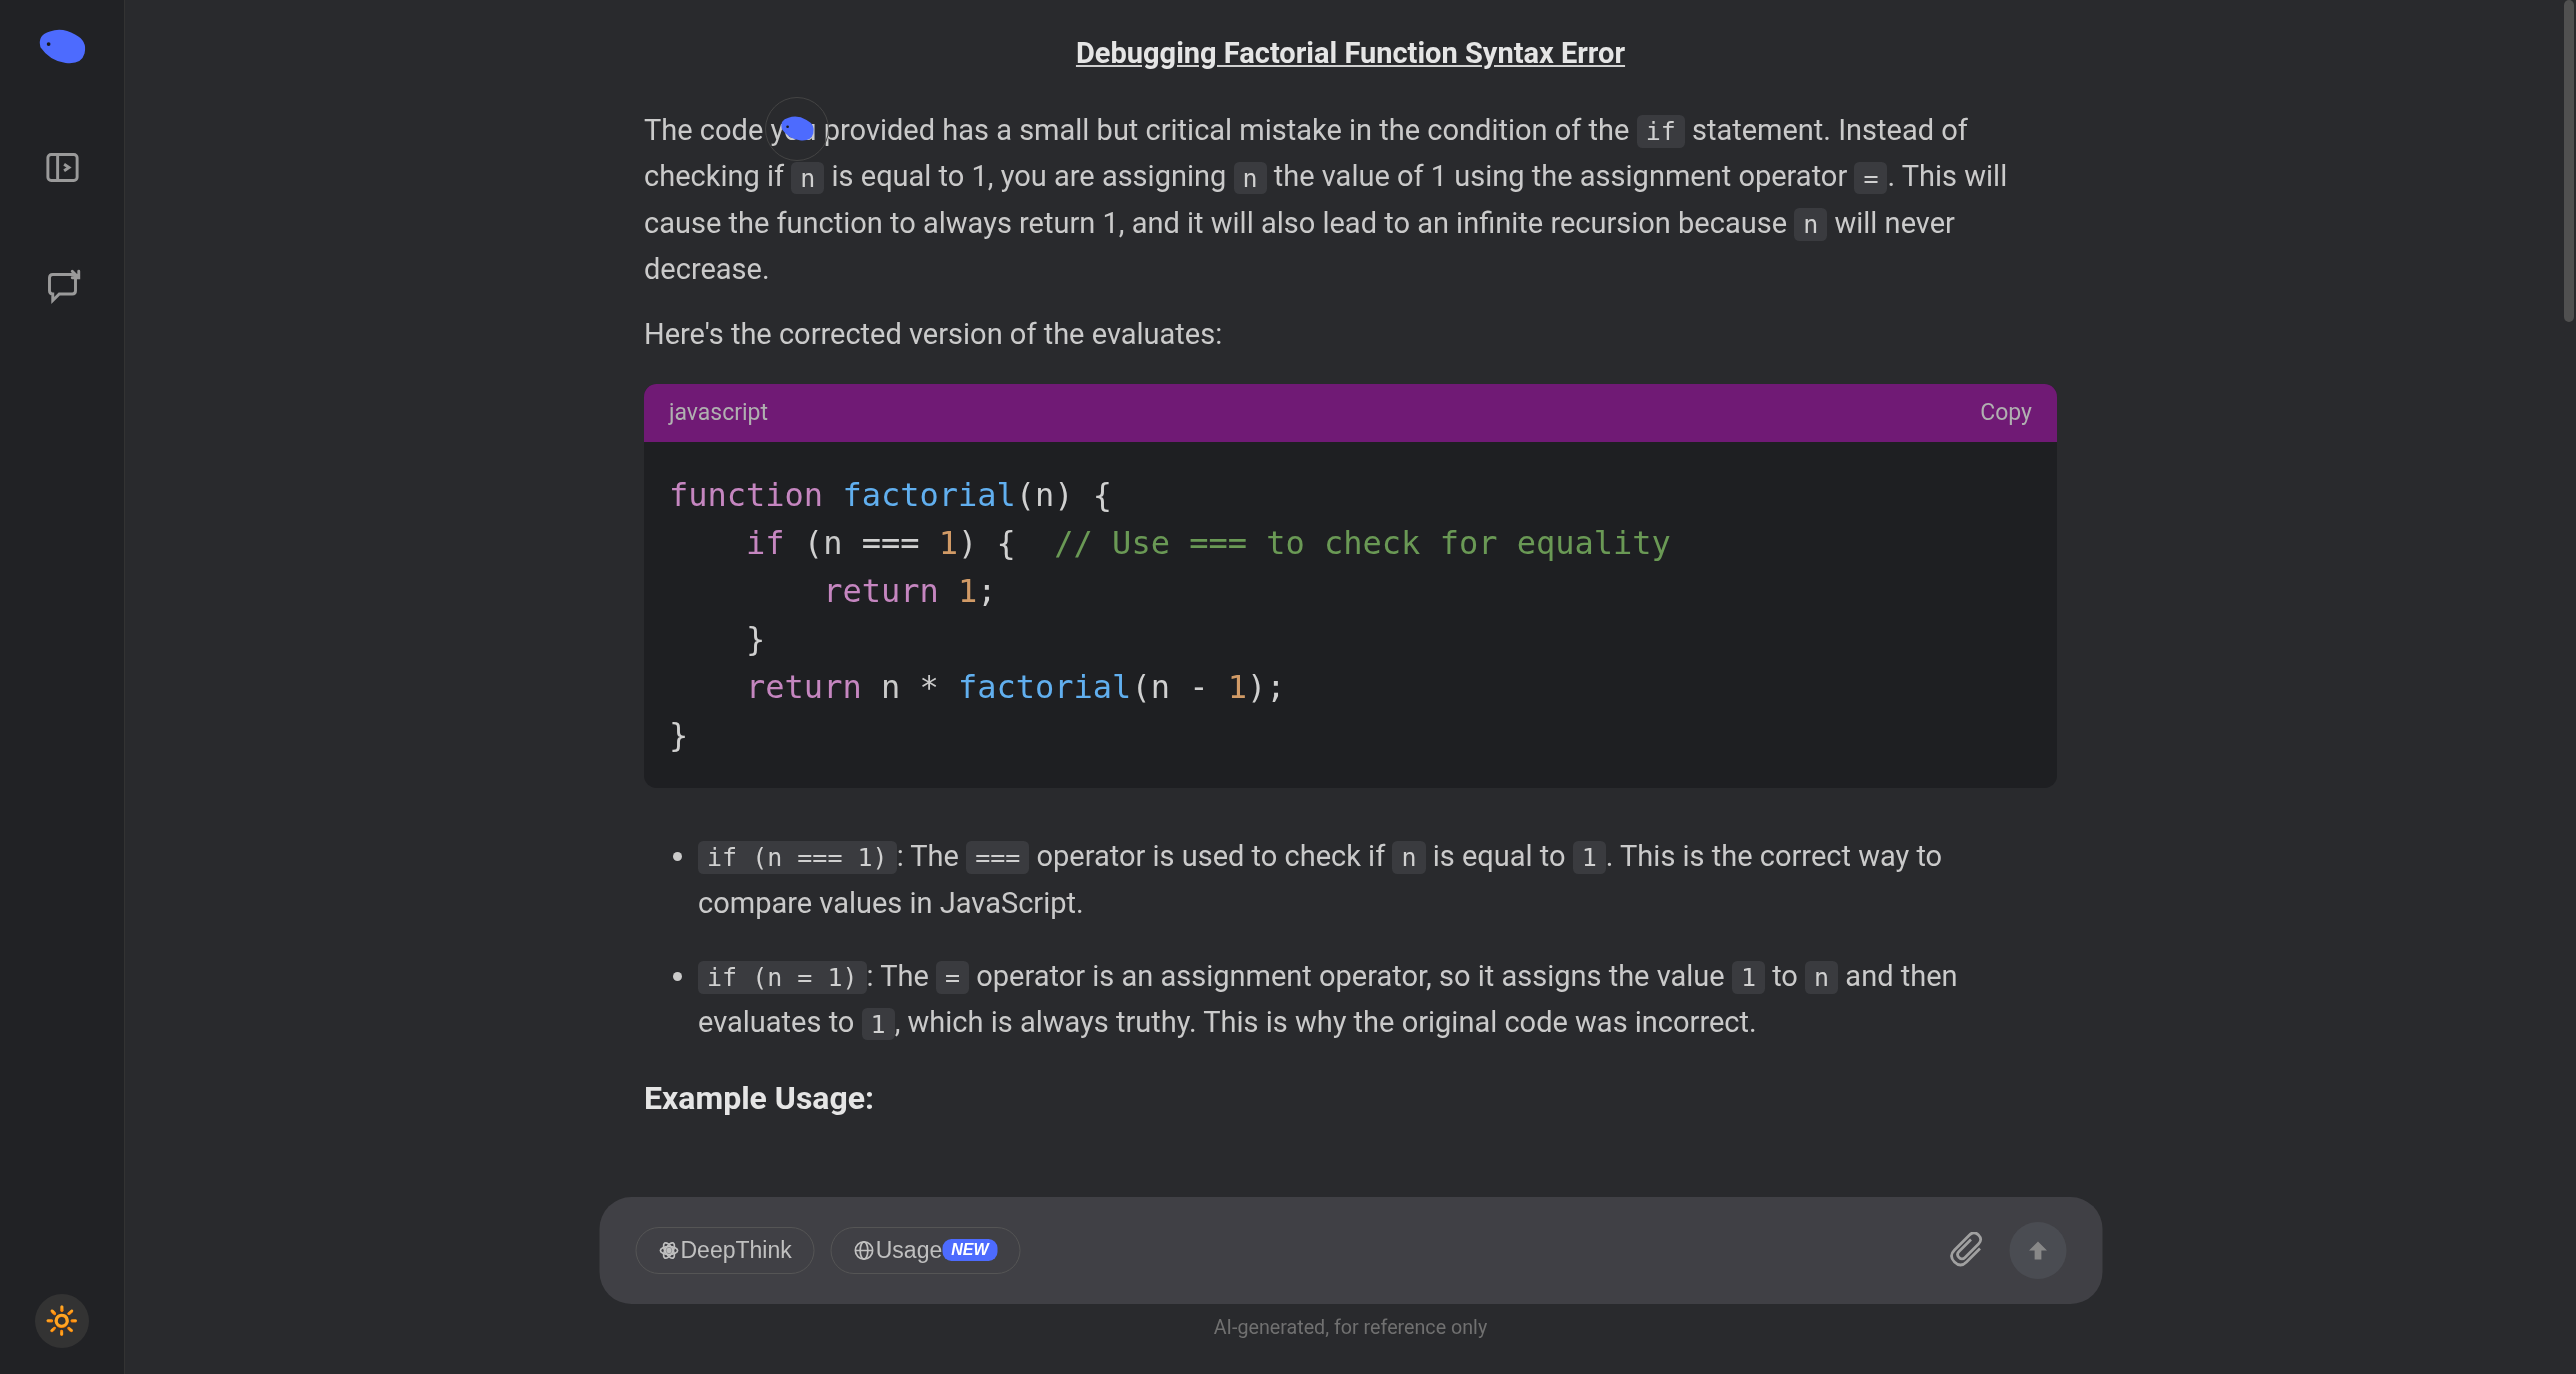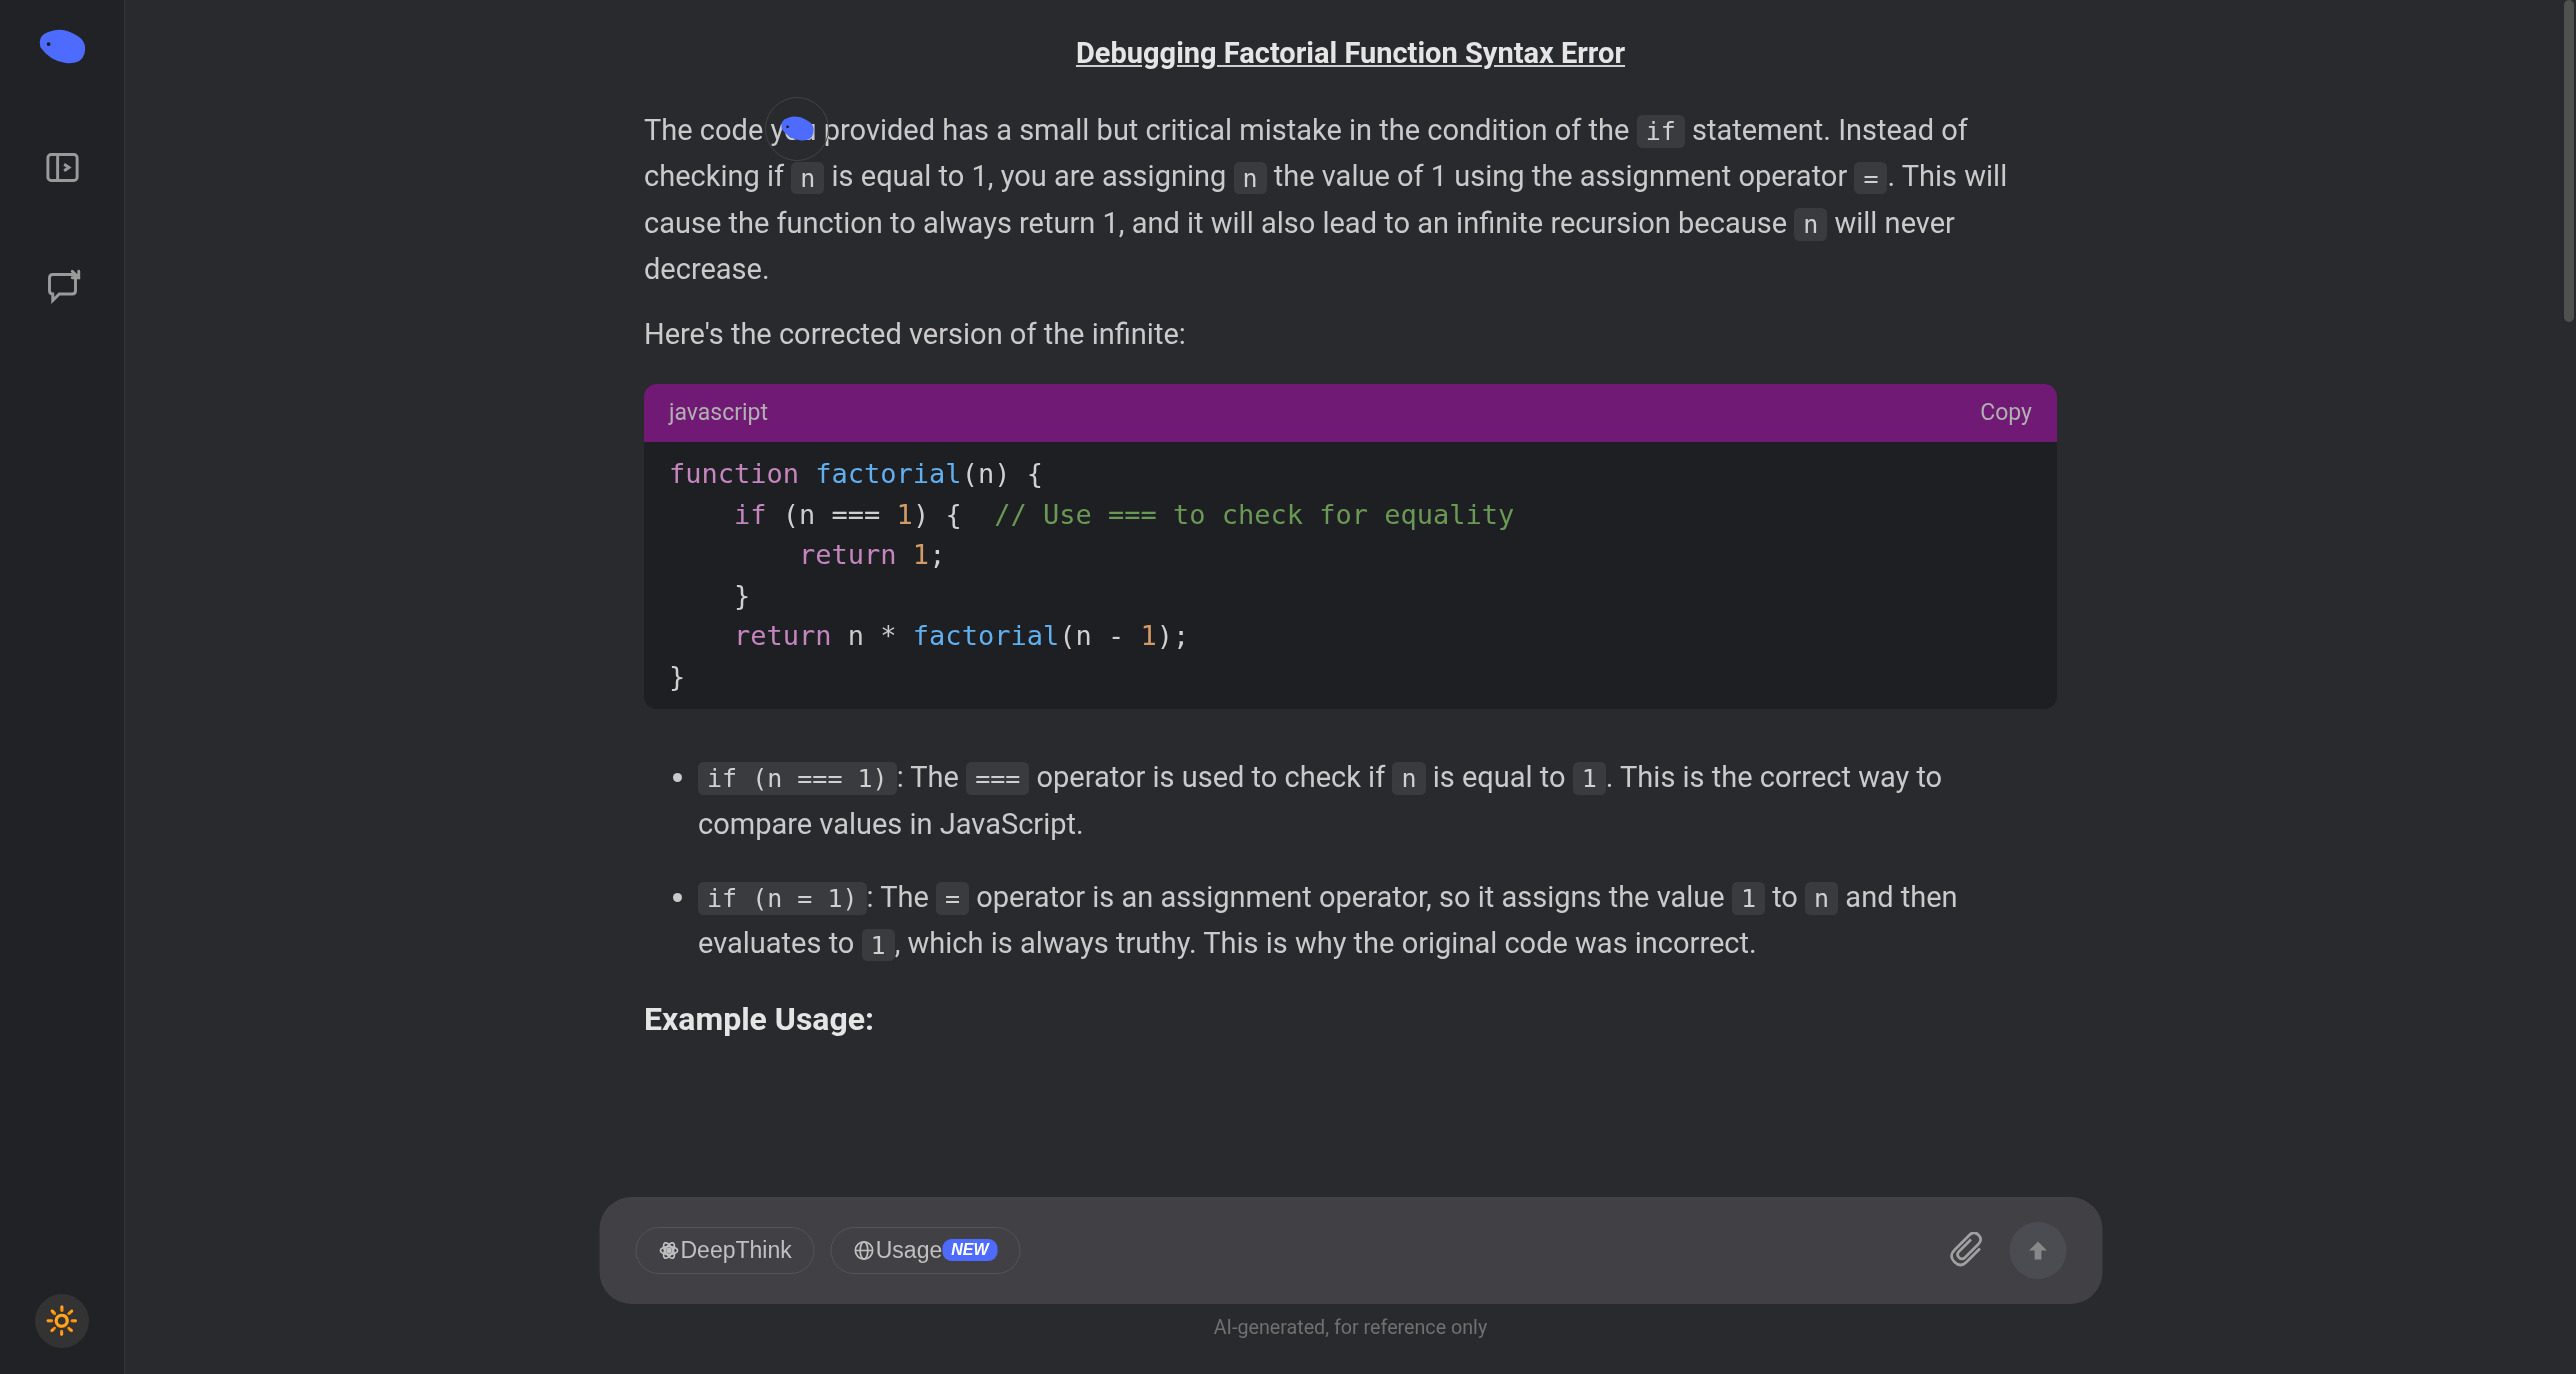--- a/index.html
+++ b/index.html
@@ -120,23 +120,23 @@
       align-items: center;
       font-size: 23px;
       color: #b0b0b0;
     }
     .copy-btn {
       color: #b0b0b0;
       cursor: pointer;
       font-size: 23px;
     }
     .code-body {
-      padding: 12px 25px;
+      padding: 29px 25px;
       font-family: 'SFMono-Regular', Consolas, monospace;
-      font-size: 27px;
+      font-size: 32px;
       line-height: 1.5;
       white-space: pre;
     }
     .tok-kw { color: #c586c0; }
     .tok-fn { color: #61afef; }
     .tok-param { color: #d0d0d0; }
     .tok-punc { color: #d0d0d0; }
     .tok-num { color: #d19a66; }
     .tok-comment { color: #6a9955; }
     .tok-op { color: #d0d0d0; }
@@ -283,21 +283,21 @@
       <path d="M 15 40 Q 10 20 30 15 Q 50 8 70 20 Q 90 30 85 50 Q 80 68 55 65 Q 30 62 15 40 Z" fill="#4d6bfe"></path>
       <circle cx="28" cy="35" r="3" fill="#1a1a1a"></circle>
     </svg>
   </div>
 
   <div class="content">
     <p class="para">
       <span>The code you provided has a small but critical mistake in the condition of the </span><code class="inline-code">if</code><span> statement. Instead of checking if </span><code class="inline-code">n</code><span> is equal to 1, you are assigning </span><code class="inline-code">n</code><span> the value of 1 using the assignment operator </span><code class="inline-code">=</code><span>. This will cause the function to always return 1, and it will also lead to an infinite recursion because </span><code class="inline-code">n</code><span> will never decrease.</span>
     </p>
 
-    <p class="para">Here's the corrected version of the infinite:</p>
+    <p class="para">Here's the corrected version of the evaluates:</p>
 
     <div class="code-block">
       <div class="code-header">
         <span>javascript</span>
         <span class="copy-btn">Copy</span>
       </div>
       <div class="code-body"><span class="tok-kw">function</span> <span class="tok-fn">factorial</span><span class="tok-punc">(</span><span class="tok-param">n</span><span class="tok-punc">) {</span>
 <span>    </span><span class="tok-kw">if</span><span class="tok-punc"> (</span><span>n</span><span class="tok-op"> === </span><span class="tok-num">1</span><span class="tok-punc">) {  </span><span class="tok-comment">// Use === to check for equality</span>
 <span>        </span><span class="tok-kw">return</span><span> </span><span class="tok-num">1</span><span class="tok-punc">;</span>
 <span class="tok-punc">    }</span>

